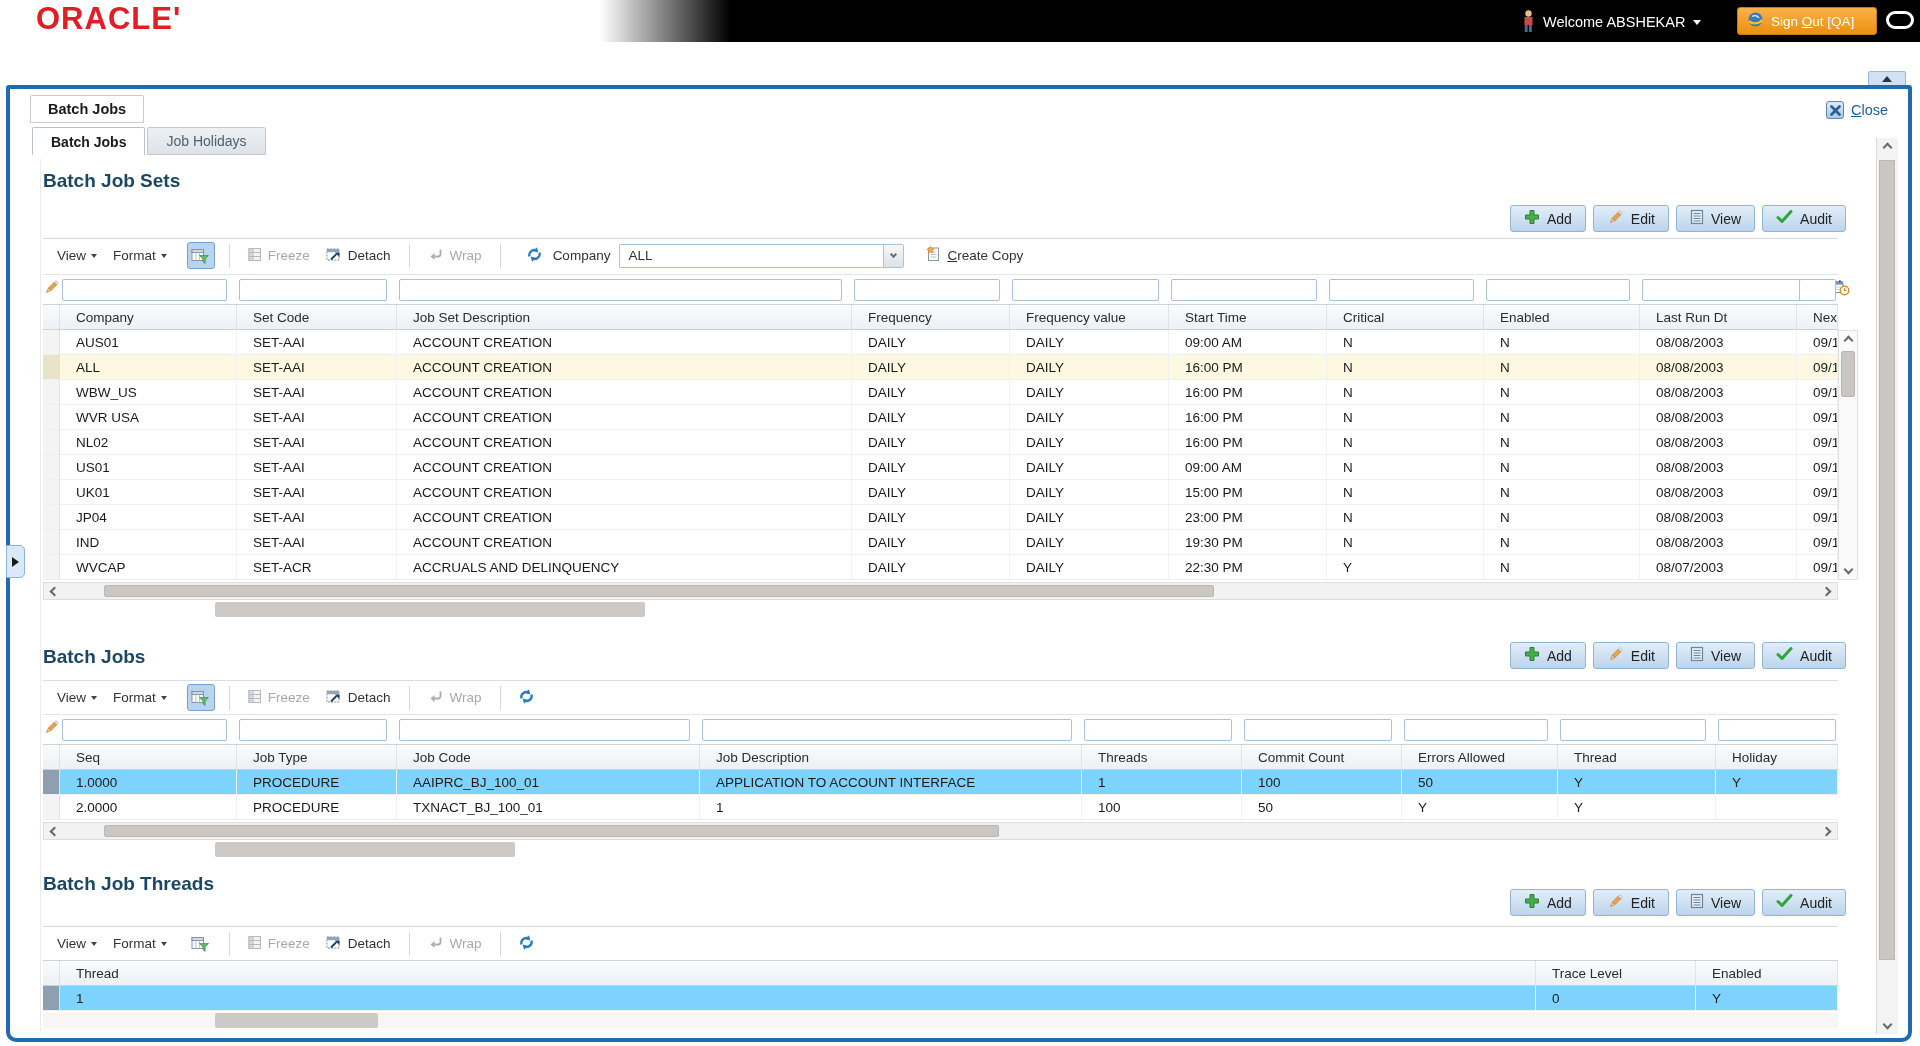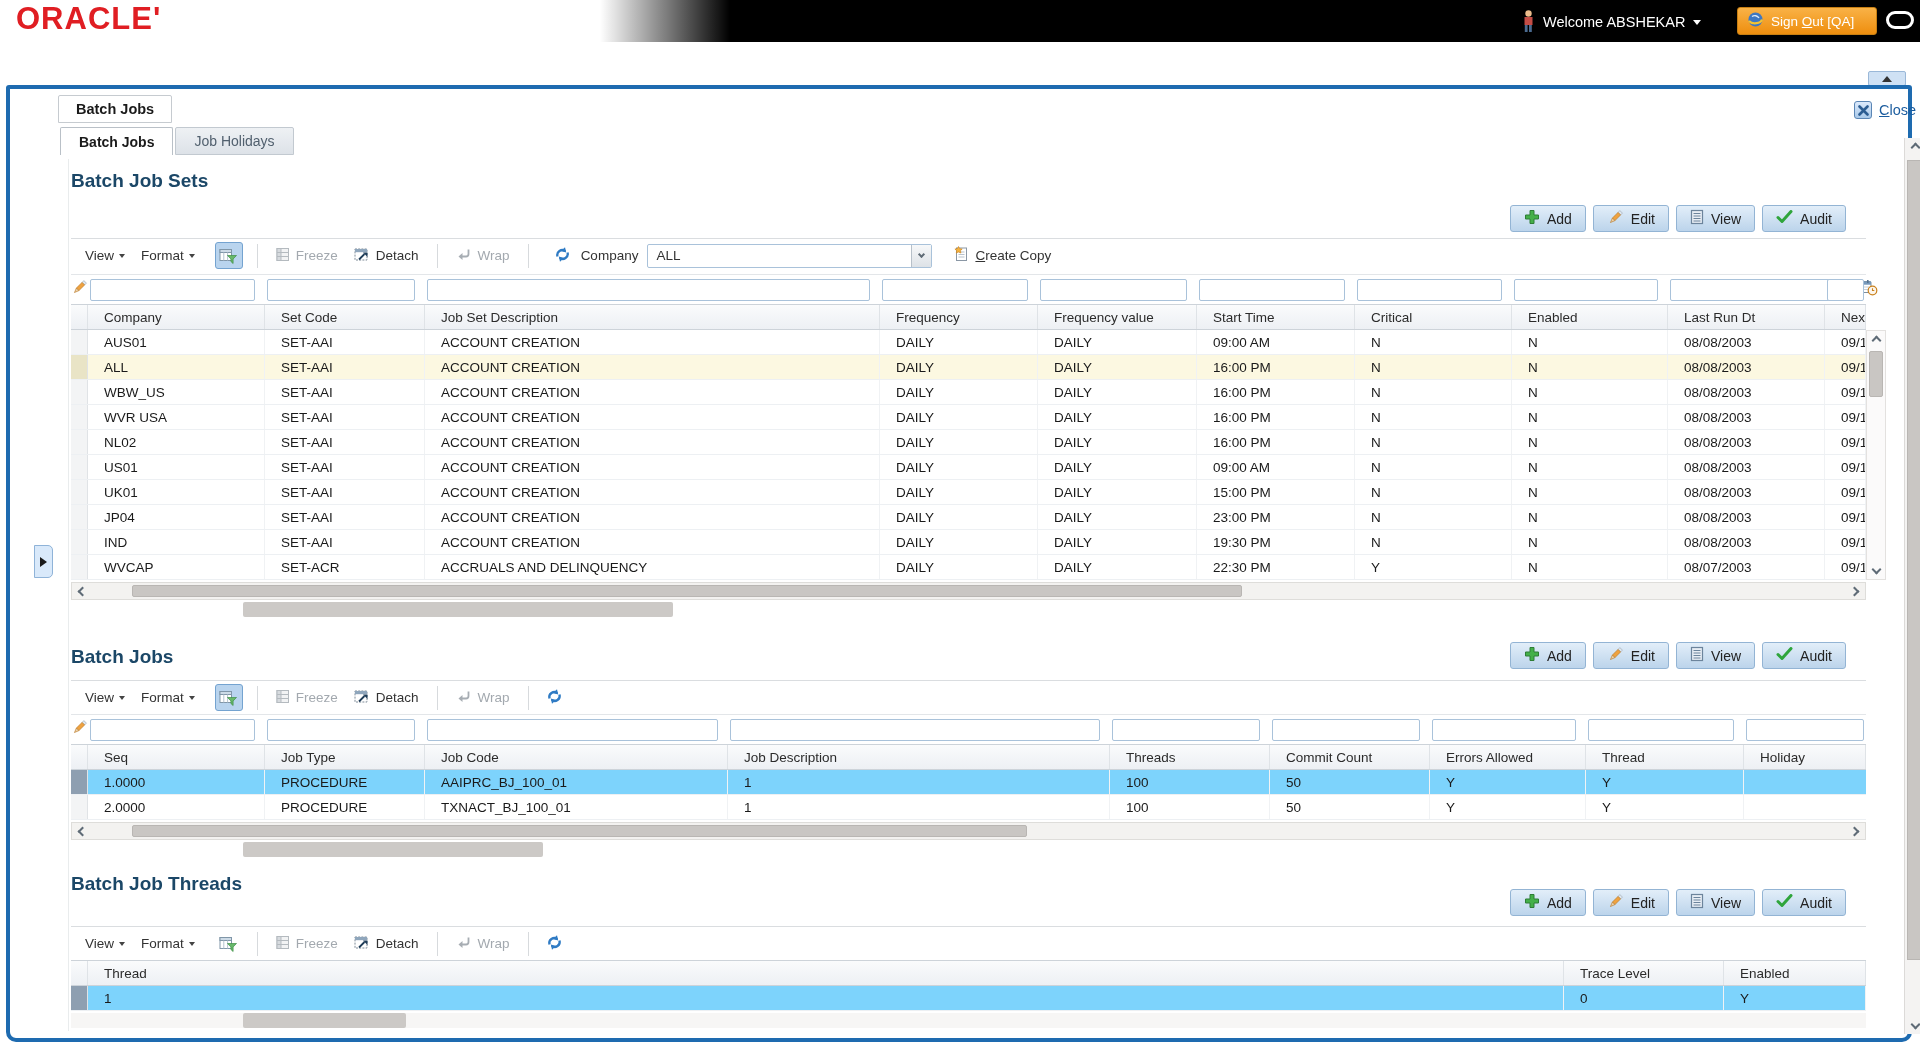--- a/index.html
+++ b/index.html
@@ -3,36 +3,36 @@
 <meta charset="utf-8">
 <style>
   * { margin:0; padding:0; box-sizing:border-box; }
   html,body { width:1920px; height:1046px; }
   body { position:relative; font-family:"Liberation Sans",sans-serif; background:#fff; overflow:hidden; color:#1a1a1a; }
 
   
   .topbar { position:absolute; left:0; top:0; width:1920px; height:60px; background:#fff; }
   .blackband { position:absolute; left:600px; top:0; right:0; height:42px;
                background:linear-gradient(to right, rgba(0,0,0,0) 0px, #000 130px); }
-  .logo1 { position:absolute; left:16px; top:1px; font-size:31px; font-weight:bold; color:#e01e23; letter-spacing:1px; }
+  .logo1 { position:absolute; left:36px; top:1px; font-size:31px; font-weight:bold; color:#e01e23; letter-spacing:1px; }
   .logo2 { position:absolute; left:38px; top:27px; font-size:25px; font-weight:bold; color:#5e86ab; }
   .welcome { position:absolute; left:1522px; top:8px; height:28px; display:flex; align-items:center; gap:8px; color:#fff; font-size:14.5px; }
   .caret-w { width:0; height:0; border-left:4.5px solid transparent; border-right:4.5px solid transparent; border-top:5.5px solid #fff; }
   .signout { position:absolute; left:1737px; top:7px; width:140px; height:28px; border:1px solid #c87f12; border-radius:3px;
              background:linear-gradient(#f9b247,#ee8e0e); color:#fff; font-size:13.5px; display:flex; align-items:center; gap:7px; padding:0 9px; }
   .oracle-o { position:absolute; left:1886px; top:11px; width:28px; height:18px; border:3px solid #fff; border-radius:9px; }
 
   .collapse-btn { position:absolute; left:1868px; top:71px; width:38px; height:15px; background:#cfe1f4; border:1px solid #9ab8d8;
                   border-radius:2px; display:flex; align-items:center; justify-content:center; }
   .tri-up { width:0; height:0; border-left:5px solid transparent; border-right:5px solid transparent; border-bottom:6px solid #333; }
 
   
   .panel { position:absolute; left:6px; top:85px; width:1906px; height:957px; border:4px solid #1e6bb0;
            border-radius:3px 3px 10px 10px; background:#fff; }
-  .panel > * { position:absolute;margin-left:28px; }
+  .panel > * { position:absolute; }
 
   .main-tab { left:20px; top:6px; height:28px; padding:0 17px; background:#fff; border:1px solid #c6cbd0;
               border-radius:2px 2px 0 0; display:flex; align-items:center; font-size:14.5px; font-weight:bold; }
   .close-wrap { left:1816px; top:12px; display:flex; align-items:center; gap:7px; }
   .close-icon { width:18px; height:18px; background:linear-gradient(#dceafc,#a9c9e9); border:1px solid #5b86b5; border-radius:3px;
                 display:flex; align-items:center; justify-content:center; }
   .close-label { color:#1b5c9e; font-size:14.5px; }
   .u { text-decoration:underline; }
 
   .subtabs { left:22px; top:38px; display:flex; gap:2px; height:28px; align-items:stretch; }
@@ -654,20 +654,21 @@
     <div class="hcell">Holiday</div>
   </div>
 
   <div class="rows" style="top:681px">
 
       <div class="tr g2 sel-blue">
         <div class="td gutter"></div>
         <div class="td">1.0000</div>
         <div class="td">PROCEDURE</div>
         <div class="td">AAIPRC_BJ_100_01</div>
+        <div class="td">APPLICATION TO ACCOUNT INTERFACE</div>
         <div class="td">1</div>
         <div class="td">100</div>
         <div class="td">50</div>
         <div class="td">Y</div>
         <div class="td">Y</div>
       </div>
 
       <div class="tr g2">
         <div class="td gutter"></div>
         <div class="td">2.0000</div>

